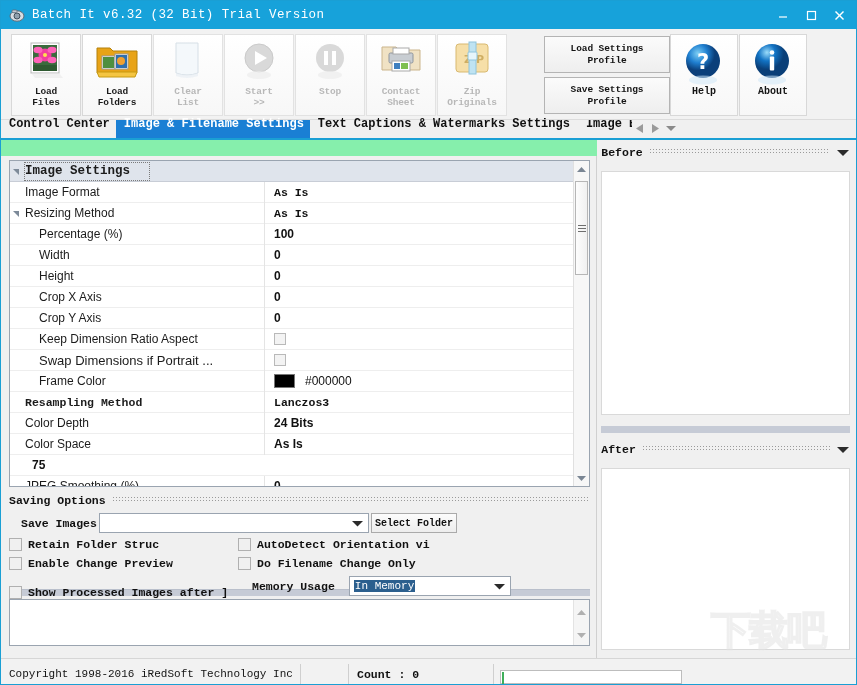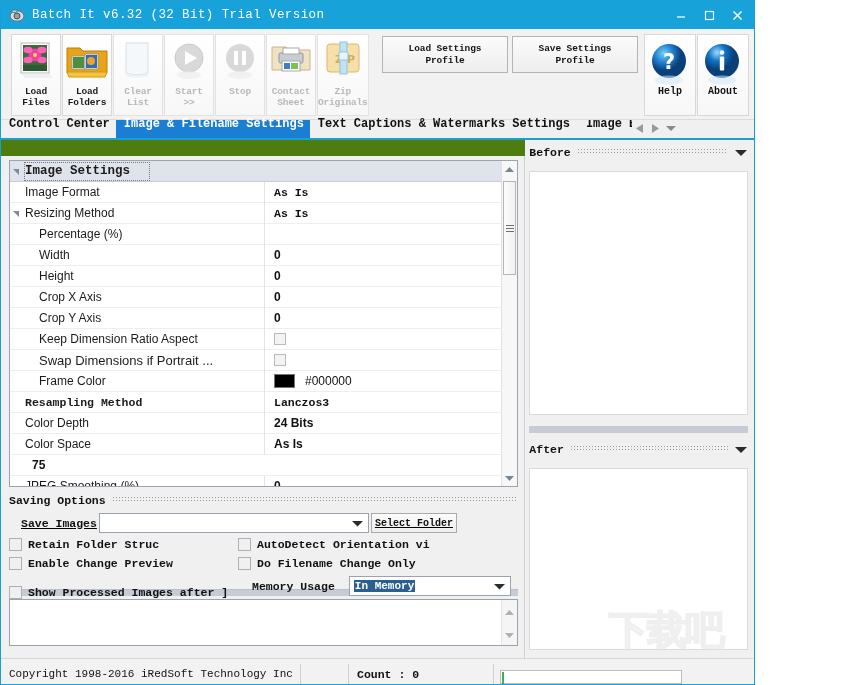--- a/index.html
+++ b/index.html
@@ -5,22 +5,22 @@
   * { box-sizing: border-box; }
   html, body {
     margin: 0; padding: 0;
     width: 857px; height: 685px;
     overflow: hidden;
     background: #ffffff;
     font-family: "Liberation Sans", sans-serif;
   }
   #app {
     position: relative;
-    width: 755px; height: 685px;
-    background: #4d7c0f;
+    width: 857px; height: 685px;
+    background: #86efac;
     border: 1px solid #1a9fd4;
     overflow: hidden;
   }
 
   
   .titlebar {
     height: 28px;
     background: #17a2da;
     display: flex;
     align-items: center;
@@ -85,24 +85,23 @@
     text-align: center;
     line-height: 11px;
     letter-spacing: -0.2px;
   }
   .tbtn.disabled .lbl { color: #b8b8b8; }
 
   .tbtn-spacer { width: 36px; }
 
   .profile-col {
     display: flex;
-    flex-direction: row;
+    flex-direction: column;
     justify-content: flex-start;
     gap: 4px;
-    margin-right: 6px;
     padding-top: 2px;
   }
   .profile-btn {
     width: 126px; height: 37px;
     border: 1px solid #b4b4b4;
     background: linear-gradient(#fbfbfb, #eeeeee);
     font-family: "Liberation Mono", monospace;
     font-size: 9.5px;
     font-weight: bold;
     color: #141414;
@@ -295,21 +294,20 @@
     flex: 1 1 auto;
     height: 6px;
     background-image: radial-gradient(circle, #9a9a9a 0.6px, transparent 0.7px);
     background-size: 3px 3px;
     background-position: 0 2px;
   }
   .row-save {
     display: flex; align-items: center;
     margin-top: 6px; gap: 2px;
     padding-left: 12px;
-    text-decoration: underline;
   }
   .lbl-mono {
     font-family: "Liberation Mono", monospace;
     font-weight: bold; font-size: 11.5px; color: #111;
     white-space: nowrap;
   }
   .combo {
     height: 20px;
     border: 1px solid #9aa4b0;
     background: #ffffff;
@@ -691,20 +689,21 @@
                   <polygon points="0,1 6,1 6,7" fill="#7d8a99"></polygon>
                 </svg>
             </span>
             <span class="pname">Resizing Method</span>
             <span class="pval b">As Is</span>
           </div>
 
           <div class="prow">
             <span class="tw"></span>
             <span class="pname indent1">Percentage (%)</span>
+            <span class="pval b">100</span>
           </div>
 
           <div class="prow">
             <span class="tw"></span>
             <span class="pname indent1">Width</span>
             <span class="pval b">0</span>
           </div>
 
           <div class="prow">
             <span class="tw"></span>
@@ -838,21 +837,21 @@
           <span class="chk" style="left:229px; top:0px;">
             <span class="cbox2"></span>
             <span class="lbl-mono">AutoDetect Orientation vi</span>
           </span>
           <span class="chk" style="left:229px; top:19px;">
             <span class="cbox2"></span>
             <span class="lbl-mono">Do Filename Change Only</span>
           </span>
           <span class="chk" style="left:243px; top:38px;">
             <span class="lbl-mono">Memory Usage</span>
-            <span class="combo" style="width:162px;flex:0 0 162px;margin-left:8px;font-weight:bold;">
+            <span class="combo" style="width:162px;flex:0 0 162px;margin-left:8px;">
               <span class="ctext sel">In Memory</span>
               <span class="caret">
                 <svg width="11" height="7" viewBox="0 0 11 7">
                     <polygon points="0,1 11,1 5.5,6.5" fill="#2b2b2b"></polygon>
                   </svg>
               </span>
             </span>
           </span>
         </div>
       </div>

